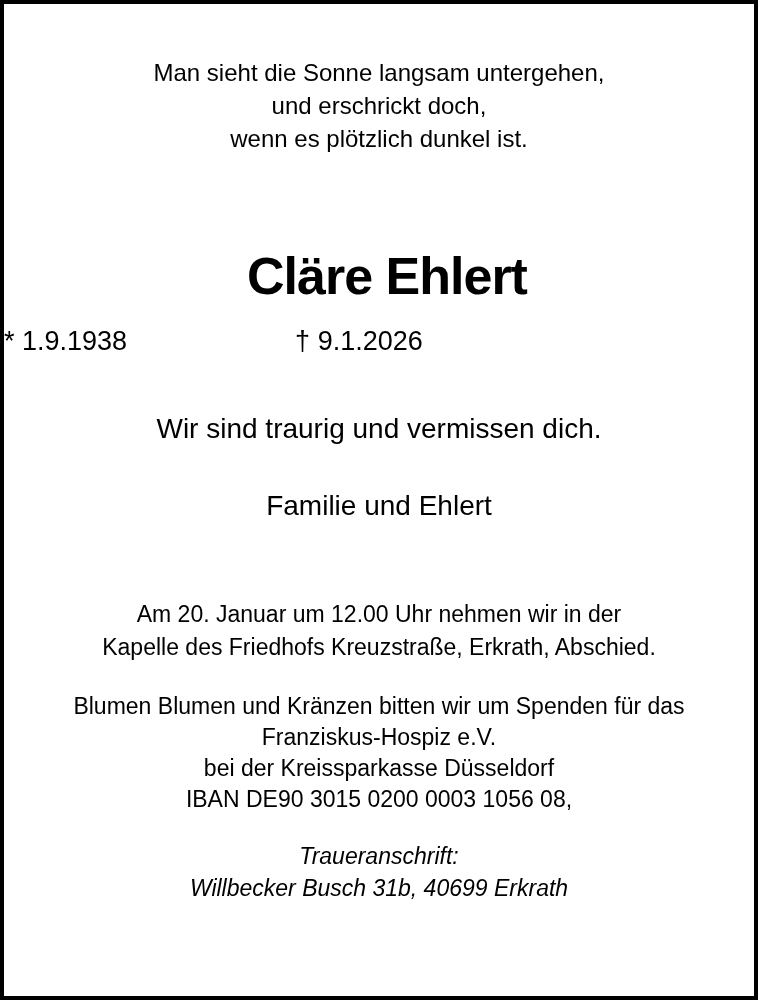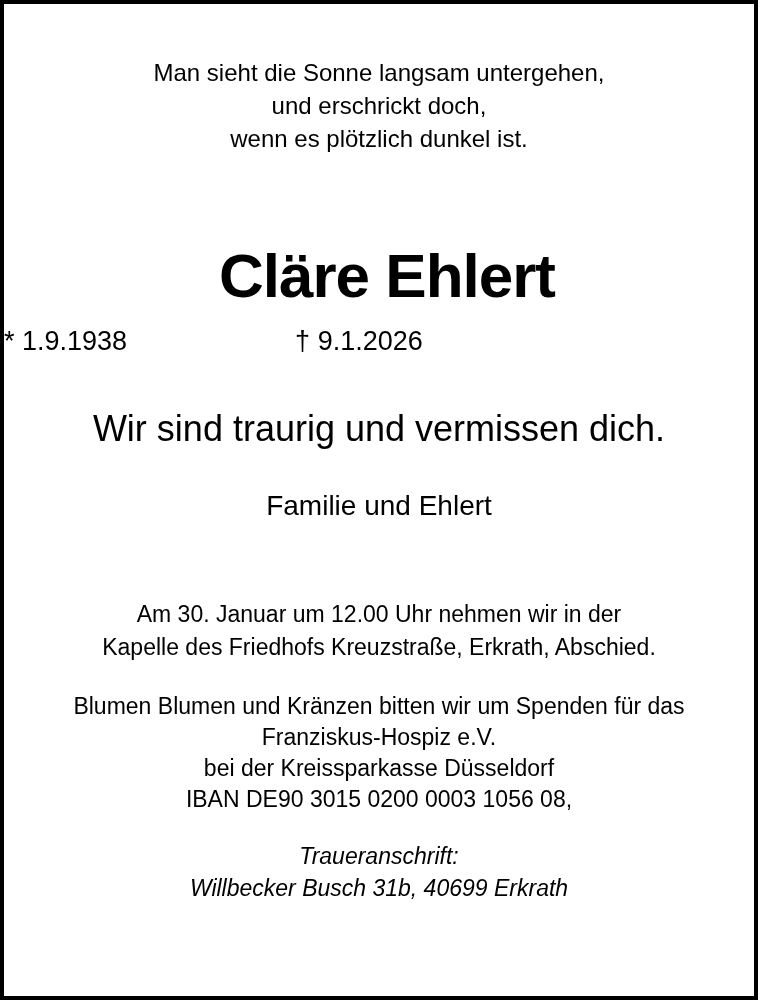--- a/index.html
+++ b/index.html
@@ -22,36 +22,36 @@
     text-align: center;
     overflow: hidden;
   }
   .epigraph {
     margin-top: 52px;
     font-size: 24px;
     line-height: 33px;
   }
   .name {
     margin: 84px 0 0 16px;
-    font-size: 62px;
+    font-size: 52px;
     line-height: 74px;
     font-weight: bold;
     letter-spacing: -1px;
   }
   .dates {
     margin-top: 12px;
     font-size: 27px;
     line-height: 33px;
     display: flex;
     justify-content: flex-start;
     gap: 168px;
   }
   .condolence {
     margin-top: 54px;
-    font-size: 36px;
+    font-size: 28px;
     line-height: 33px;
   }
   .mourners {
     margin-top: 44px;
     font-size: 28px;
     line-height: 33px;
   }
   .service {
     margin-top: 76px;
     font-size: 23px;
@@ -85,21 +85,21 @@
   <div class="dates">
     <span>* 1.9.1938</span>
     <span>† 9.1.2026</span>
   </div>
 
   <div class="condolence">Wir sind traurig und vermissen dich.</div>
 
   <div class="mourners">Familie und Ehlert</div>
 
   <div class="service">
-    <div>Am 30. Januar um 12.00 Uhr nehmen wir in der</div>
+    <div>Am 20. Januar um 12.00 Uhr nehmen wir in der</div>
     <div>Kapelle des Friedhofs Kreuzstraße, Erkrath, Abschied.</div>
   </div>
 
   <div class="donation">
     <div>Blumen Blumen und Kränzen bitten wir um Spenden für das</div>
     <div>Franziskus-Hospiz e.V.</div>
     <div>bei der Kreissparkasse Düsseldorf</div>
     <div>IBAN DE90 3015 0200 0003 1056 08,</div>
   </div>
 

